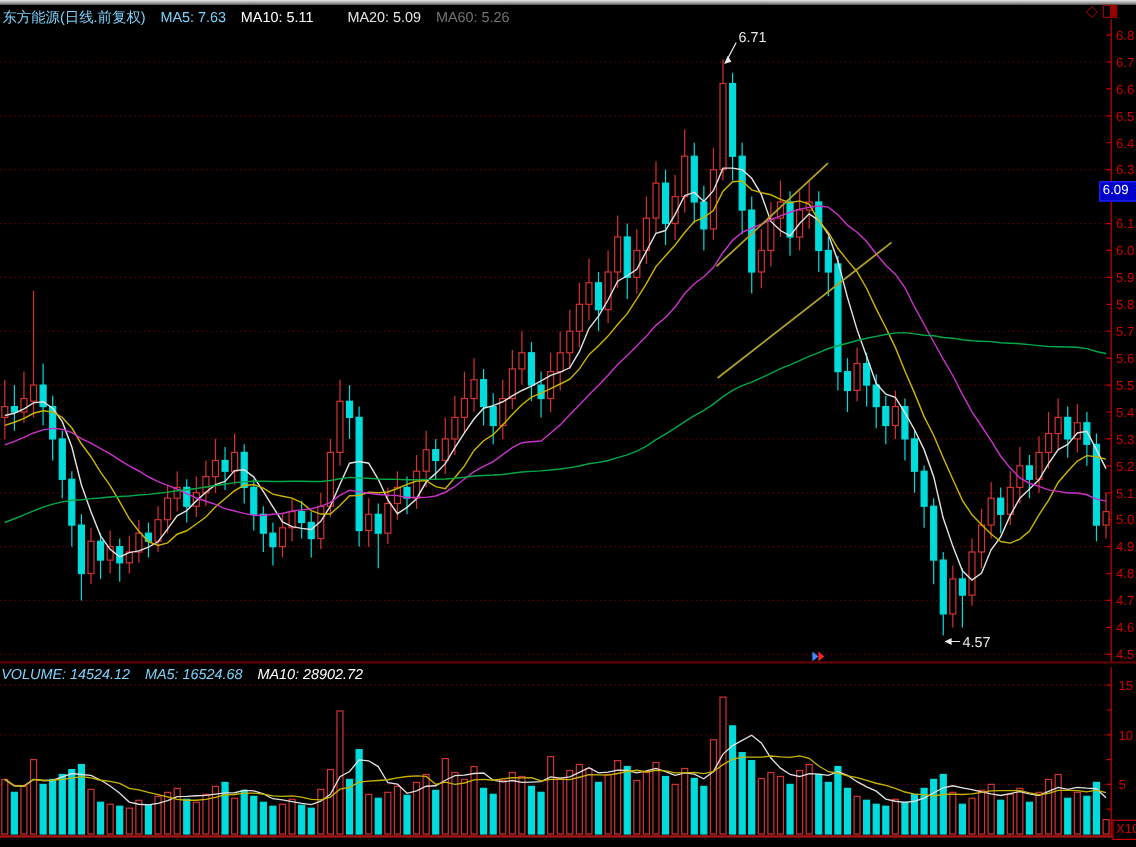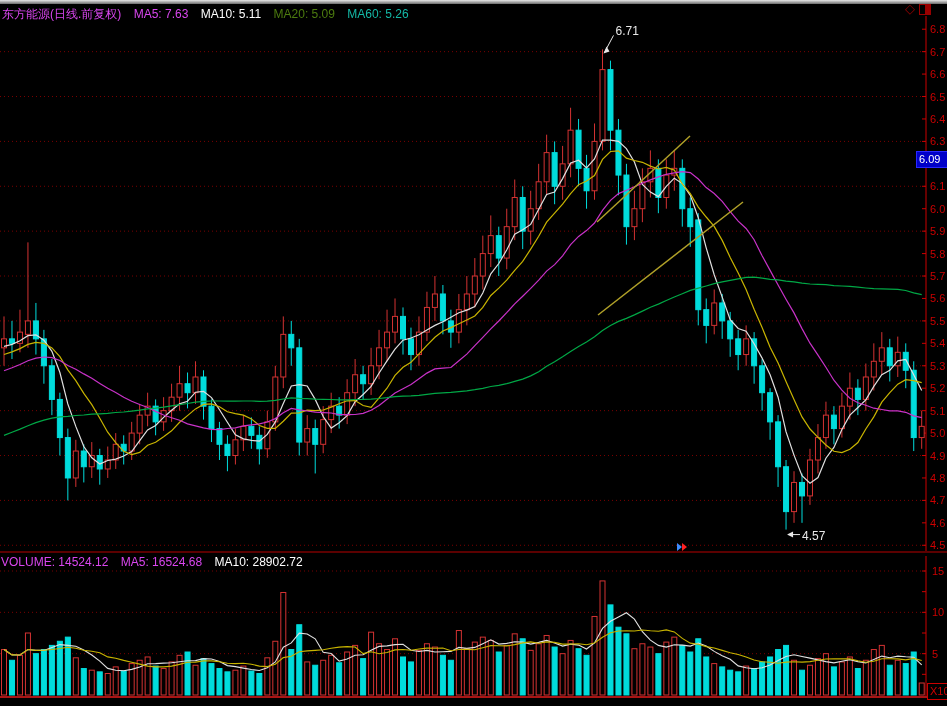--- a/index.html
+++ b/index.html
@@ -2,34 +2,34 @@
 <html><head>
 <meta charset="utf-8">
 <style>
   html,body{margin:0;padding:0;background:#000;}
   body{width:947px;height:706px;position:relative;overflow:hidden;
        font-family:"Liberation Sans",sans-serif;-webkit-font-smoothing:none;}
   .topborder{position:absolute;left:0;top:0;width:947px;height:4px;
        background:linear-gradient(#e8e8e8,#6a6a6a);}
   .hdr{position:absolute;left:2px;top:6px;font-size:12px;white-space:nowrap;z-index:5;}
   .hdr span{margin-right:9px;}
-  .c-white{color:#d946ef;} .c-yellow{color:#ffffff;} .c-mag{color:#4d7c0f;} .c-green{color:#14b8a6;text-align:right;}
+  .c-white{color:#7dd3fc;} .c-yellow{color:#ffffff;} .c-mag{color:#e5e5e5;margin-left:16px;} .c-green{color:#737373;text-align:right;}
   .winicons{position:absolute;right:16px;top:2px;z-index:6;display:flex;align-items:center;gap:4px;}
   .diamond{color:#990000;font-size:13px;line-height:14px;}
   .paneicon{width:10px;height:9px;border:1px solid #990000;position:relative;}
   .paneicon em{position:absolute;right:0;top:0;width:5px;height:9px;background:#990000;}
   svg{position:absolute;left:0;}
   #mainsvg{top:0;z-index:1;}
   #volsvg{top:0;z-index:1;}
   .divider{position:absolute;left:0;top:551px;width:947px;height:2px;background:#5c0000;z-index:2;}
   .baseline{position:absolute;left:0;top:696px;width:947px;height:2px;background:#a81414;z-index:2;}
   .pricetag{position:absolute;left:916px;top:151px;width:30px;height:15px;background:#0000c8;
        border:1px solid #2828ff;color:#fff;font-size:11px;line-height:15px;padding-left:2px;z-index:7;}
   .volhdr{position:absolute;left:1px;top:555px;font-size:12px;white-space:nowrap;z-index:5;}
-  .volhdr span{margin-right:9px;}
+  .volhdr span{margin-right:9px;font-style:italic;}
   .unitbox{position:absolute;left:927px;top:683px;width:22px;height:15px;border:1px solid #cc0000;
        color:#cc0000;font-size:11px;line-height:15px;padding-left:2px;overflow:hidden;z-index:7;background:#000;}
   .marker{position:absolute;left:677px;top:543px;z-index:6;display:flex;}
   .tri{width:0;height:0;border-top:4px solid transparent;border-bottom:4px solid transparent;}
   .tri.b{border-left:5px solid #3c8cff;} .tri.r{border-left:5px solid #ff2020;}
 </style>
 </head>
 <body>
 
 <div class="topborder"></div>

